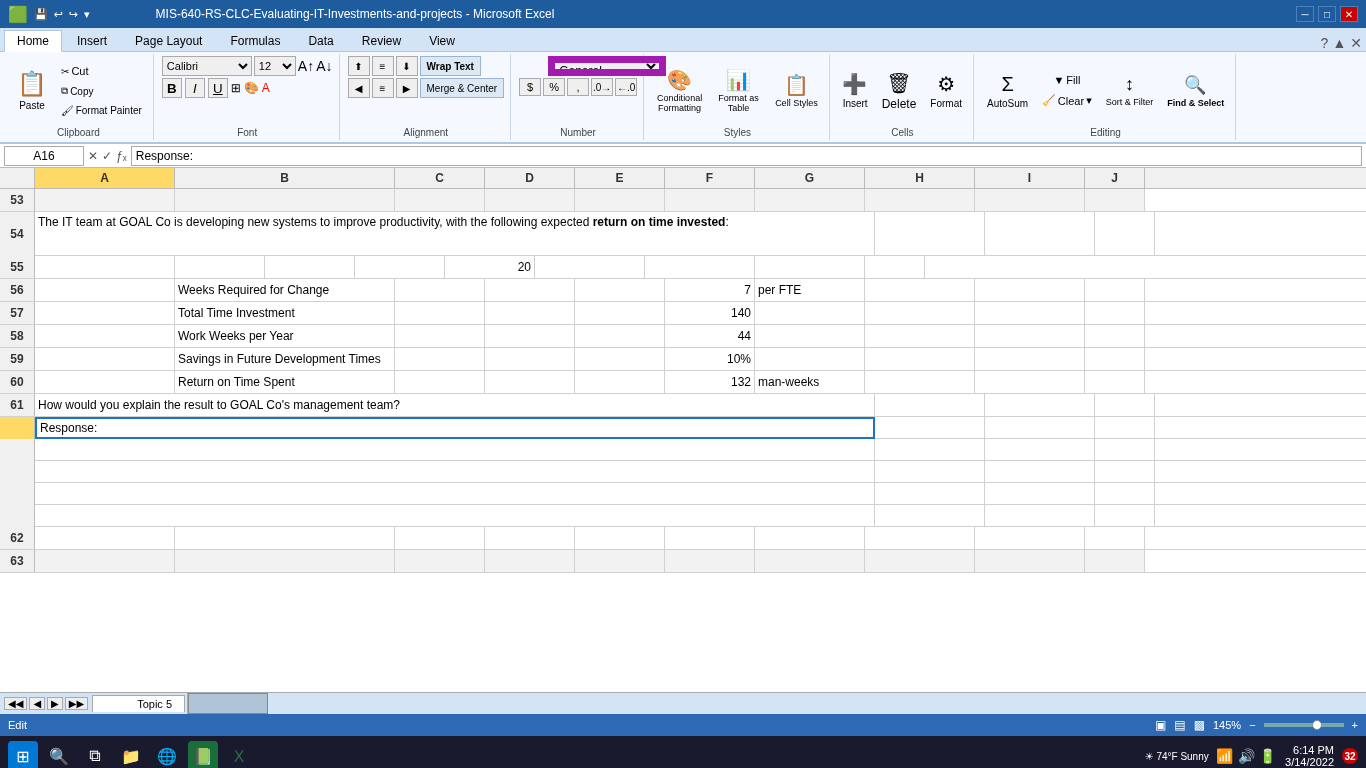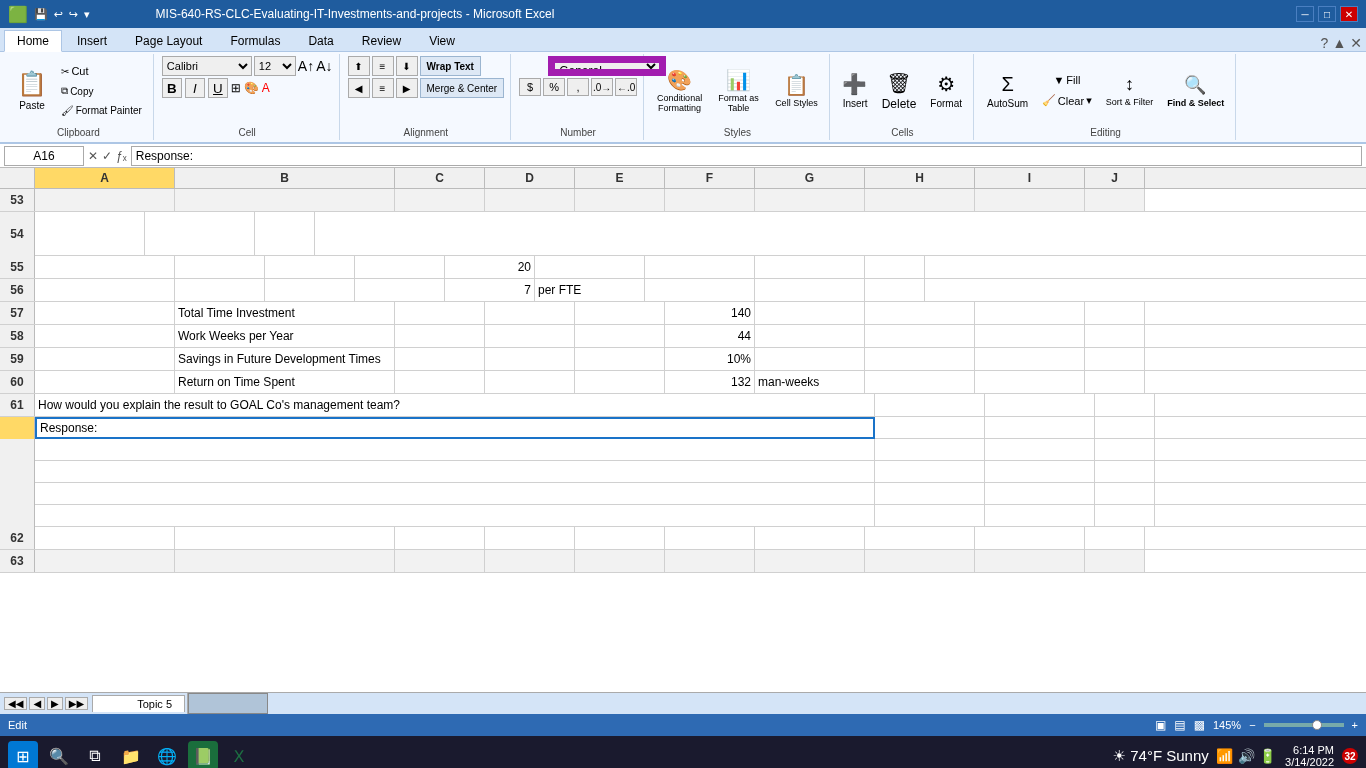--- a/index.html
+++ b/index.html
@@ -328,21 +328,21 @@
       </div>
       <div style="display:flex; gap:3px; align-items:center;">
         <button style="font-weight:bold; width:20px; height:20px; border:1px solid #aaa; cursor:pointer;">B</button>
         <button style="font-style:italic; width:20px; height:20px; border:1px solid #aaa; cursor:pointer;">I</button>
         <button style="text-decoration:underline; width:20px; height:20px; border:1px solid #aaa; cursor:pointer;">U</button>
         <span style="cursor:pointer;">⊞</span>
         <span style="cursor:pointer;">🎨</span>
         <span style="cursor:pointer; color:red;">A</span>
       </div>
     </div>
-    <div class="ribbon-group-label">Cell</div>
+    <div class="ribbon-group-label">Font</div>
   </div>
 
   <div class="ribbon-group" style="min-width:110px;">
     <div style="display:flex; flex-direction:column; gap:2px; width:100%;">
       <div style="display:flex; gap:2px;">
         <button style="width:22px; height:20px; border:1px solid #aaa; cursor:pointer; font-size:10px;">⬆</button>
         <button style="width:22px; height:20px; border:1px solid #aaa; cursor:pointer; font-size:10px;">≡</button>
         <button style="width:22px; height:20px; border:1px solid #aaa; cursor:pointer; font-size:10px;">⬇</button>
         <button class="wrap-text-btn" style="font-size:10px;font-weight:bold;">Wrap Text</button>
       </div>
@@ -473,20 +473,23 @@
     <div class="cell col-E" style="background:#f2f2f2;"></div>
     <div class="cell col-F" style="background:#f2f2f2;"></div>
     <div class="cell col-G" style="background:#f2f2f2;"></div>
     <div class="cell col-H" style="background:#f2f2f2;"></div>
     <div class="cell col-I" style="background:#f2f2f2;"></div>
     <div class="cell col-J" style="background:#f2f2f2;"></div>
   </div>
 
   <div class="grid-row" style="height:44px; align-items:stretch;">
     <div class="row-header" style="height:44px; align-items:center;">54</div>
+    <div class="cell col-A" style="height:44px; overflow:visible; white-space:normal; padding:2px 3px; align-items:flex-start; width:840px; max-width:840px; min-width:840px; font-size:12px; border-right:1px solid #d0d0d0;">
+      <span style="font-size:12px; line-height:1.4;">The IT team at GOAL Co is developing new systems to improve productivity, with the following expected <strong>return on time invested</strong>:</span>
+    </div>
     <div class="cell col-H" style="height:44px;"></div>
     <div class="cell col-I" style="height:44px;"></div>
     <div class="cell col-J" style="height:44px;"></div>
   </div>
 
   <div class="grid-row">
     <div class="row-header">55</div>
     <div class="cell col-A"></div>
     <div class="cell col-C"></div>
     <div class="cell col-D"></div>
@@ -494,20 +497,21 @@
     <div class="cell col-F right">20</div>
     <div class="cell col-G"></div>
     <div class="cell col-H"></div>
     <div class="cell col-I"></div>
     <div class="cell col-J"></div>
   </div>
 
   <div class="grid-row">
     <div class="row-header">56</div>
     <div class="cell col-A"></div>
+    <div class="cell col-B">Weeks Required for Change</div>
     <div class="cell col-C"></div>
     <div class="cell col-D"></div>
     <div class="cell col-E"></div>
     <div class="cell col-F right">7</div>
     <div class="cell col-G">per FTE</div>
     <div class="cell col-H"></div>
     <div class="cell col-I"></div>
     <div class="cell col-J"></div>
   </div>
 
@@ -673,21 +677,21 @@
   <div class="taskbar-left">
     <div class="taskbar-icon" style="background:#0078d4;">⊞</div>
     <div class="taskbar-icon">🔍</div>
     <div class="taskbar-icon">⧉</div>
     <div class="taskbar-icon">📁</div>
     <div class="taskbar-icon" style="color:#0078d4;">🌐</div>
     <div class="taskbar-icon" style="background:#1a6e3c;">📗</div>
     <div class="taskbar-icon" style="color:#1d6f42;">Ⅹ</div>
   </div>
   <div class="taskbar-right">
-    <span style="font-size:15px;">☀ <span>74°F Sunny</span></span>
+    <span style="font-size:10px;">☀ <span>74°F Sunny</span></span>
     <div style="display:flex; gap:4px; font-size:14px;">
       <span>📶</span>
       <span>🔊</span>
       <span>🔋</span>
     </div>
     <div style="text-align:right; font-size:11px; cursor:pointer;">
       <div>6:14 PM</div>
       <div>3/14/2022</div>
     </div>
     <span style="background:#cc0000; border-radius:50%; width:16px; height:16px; display:flex; align-items:center; justify-content:center; font-size:10px; font-weight:bold;">32</span>

